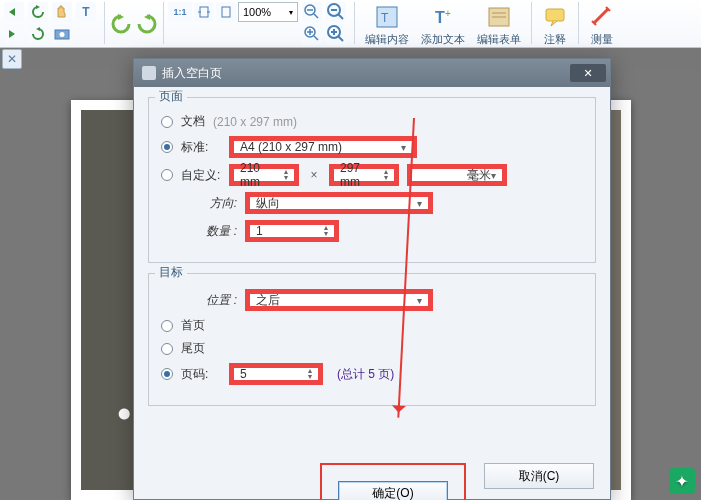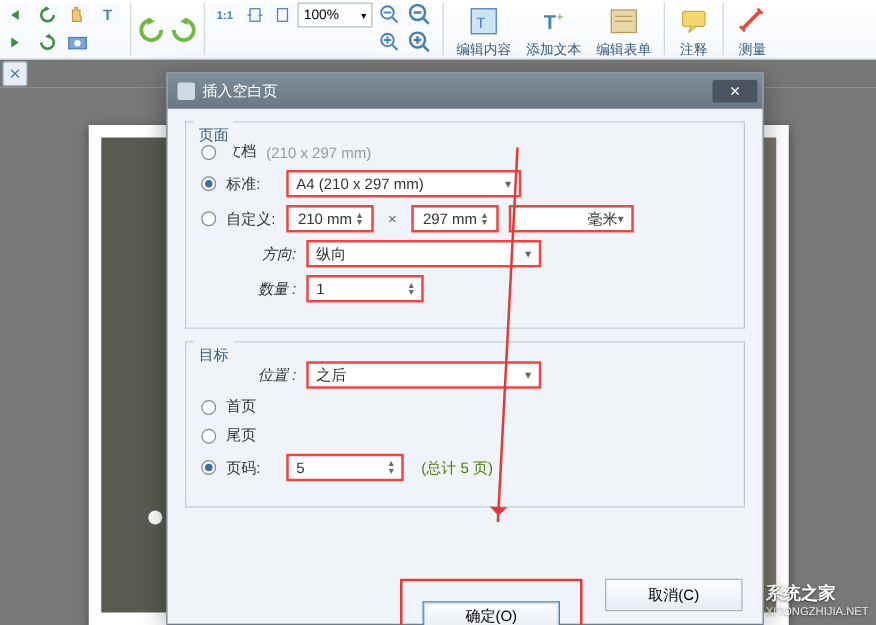--- a/index.html
+++ b/index.html
@@ -42,35 +42,35 @@
 
 .dialog { position:absolute; left:133px; top:58px; width:478px; height:442px; background:#f0f4f8; border:1px solid #6e7d8c; box-shadow:0 4px 20px rgba(0,0,0,.35); }
 .titlebar { height:28px; background:linear-gradient(#7f8c99,#6a7784); color:#fff; display:flex; align-items:center; padding:0 4px 0 8px; font-size:12px; }
 .titlebar .ti { width:14px; height:14px; background:#cfd8e3; margin-right:6px; border-radius:2px; }
 .titlebar .spacer { flex:1; }
 .close-btn { width:36px; height:18px; background:#4a5561; color:#fff; display:flex; align-items:center; justify-content:center; font-size:11px; border-radius:2px; }
 
 .dlg-body { position:absolute; top:28px; left:0; right:0; bottom:46px; padding:10px 14px 0 14px; overflow:hidden;}
 .group { border:1px solid #c2cbd4; border-top:none; margin-bottom:10px; padding:10px 12px 14px 12px; position:relative; }
 .group::before { content:""; position:absolute; top:0; left:0; right:0; height:1px; background:#c2cbd4;}
-.group-title { position:absolute; top:-9px; left:6px; background:#f0f4f8; padding:12px 4px; font-size:12px; color:#3a5a78; }
+.group-title { position:absolute; top:-9px; left:6px; background:#f0f4f8; padding:0 4px; font-size:12px; color:#3a5a78; }
 .row { display:flex; align-items:center; margin:6px 0; gap:8px; font-size:12px; color:#333;}
 .radio { width:12px; height:12px; border:1px solid #7a8a9a; border-radius:50%; background:#fff; position:relative; flex-shrink:0;}
 .radio.checked::after { content:""; position:absolute; inset:2px; border-radius:50%; background:#3b6ea5;}
 .lbl { width:54px; text-align:right; color:#333;}
 .lbl-wide { width:54px; text-align:right; margin-left:22px;font-style:italic;}
-.field { height:22px; border:2px solid #ef4444; background:#fff; display:flex; align-items:center; padding:0 6px; font-size:12px; color:#333; position:relative;}
+.field { height:22px; border:5px solid #ef4444; background:#fff; display:flex; align-items:center; padding:0 6px; font-size:12px; color:#333; position:relative;}
 .dd { width:176px; justify-content:space-between;}
 .dd .caret, .unit .caret { color:#666; font-size:10px;}
 .num { width:70px; justify-content:center;}
 .spin { display:flex; flex-direction:column; line-height:6px; font-size:8px; color:#666; margin-left:4px;}
 .x { width:14px; text-align:center; color:#666;}
 .unit { width:100px; justify-content:flex-end; }
 .qty { width:94px;}
-.total { font-size:12px; color:#4d7c0f; margin-left:6px;}
+.total { font-size:12px; color:#4c1d95; margin-left:6px;}
 
 .dlg-foot { position:absolute; left:0; right:0; bottom:0; height:46px; display:flex; align-items:center; justify-content:flex-end; gap:18px; padding:0 16px; }
 .btn { width:110px; height:26px; border:1px solid #a9b6c2; background:linear-gradient(#fbfcfe,#e8edf3); font-size:12px; display:flex; align-items:center; justify-content:center; }
 .btn.primary-wrap { border:2px solid #e53935; padding:16px; width:auto; height:auto; background:transparent;margin-top:35px;}
 .btn.primary { border:1px solid #4a7fb5; box-shadow:inset 0 0 0 1px #bcd5ee; }
 
 
 .arrow { position:absolute; left:413px; top:118px; width:2px; height:300px; background:#e53935; transform:rotate(3deg); transform-origin:top; pointer-events:none; z-index:50;}
 .arrow::after { content:""; position:absolute; bottom:-2px; left:-6px; border:7px solid transparent; border-top-color:#e53935;}
 
@@ -251,24 +251,20 @@
 </div>
 
 <div class="docarea">
   <div class="page">
     <div class="photo"></div>
   </div>
 </div>
 
 <div class="watermark">
   <div class="wm-logo">✦</div>
-  <div>
-    <div style="font-weight:bold">系统之家</div>
-    <div style="font-size:9px;opacity:.85">XITONGZHIJIA.NET</div>
-  </div>
 </div>
 
 <div class="dialog">
   <div class="titlebar">
     <div class="ti"></div>
     <span>插入空白页</span>
     <div class="spacer"></div>
     <div class="close-btn">✕</div>
   </div>
 

